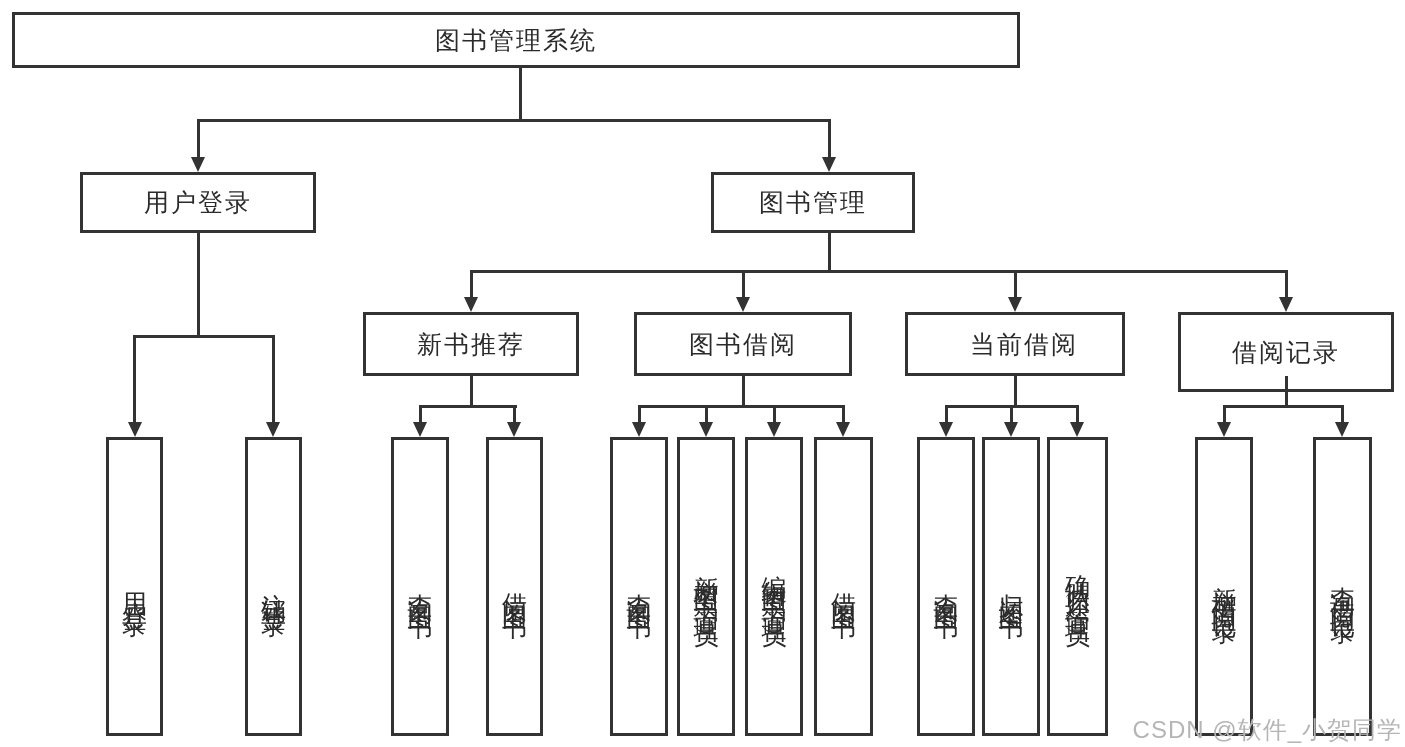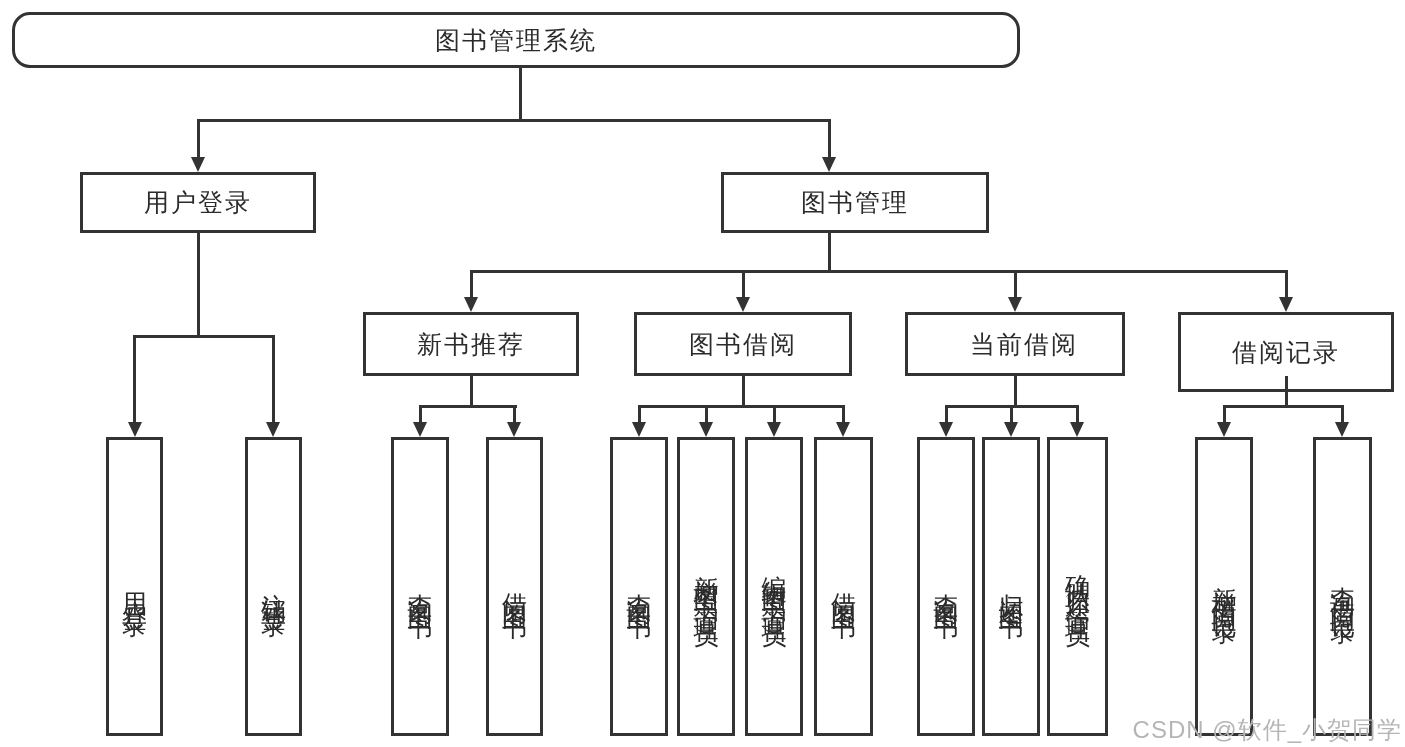--- a/index.html
+++ b/index.html
@@ -51,31 +51,31 @@
     color:var(--wm);
     letter-spacing:1px;
     white-space:nowrap;
   }
 </style>
 </head>
 <body>
 
 <div id="canvas">
 
-  <div class="box" style="left:12px;top:12px;width:1008px;height:56px;border-radius:18px;">图书管理系统</div>
+  <div class="box" style="left:12px;top:12px;width:1008px;height:56px;">图书管理系统</div>
 
   <div class="vline" style="left:519px;top:68px;width:3px;height:52px;"></div>
   <div class="hline" style="left:197px;top:119px;width:634px;height:3px;"></div>
   <div class="vline" style="left:197px;top:119px;width:3px;height:40px;"></div>
   <div class="vline" style="left:828px;top:119px;width:3px;height:40px;"></div>
   <div class="arrow" style="left:191px;top:157px;"></div>
   <div class="arrow" style="left:822px;top:157px;"></div>
 
   <div class="box" style="left:80px;top:172px;width:236px;height:61px;">用户登录</div>
-  <div class="box" style="left:711px;top:172px;width:268px;height:61px;margin-left:10px;">图书管理</div>
+  <div class="box" style="left:711px;top:172px;width:204px;height:61px;">图书管理</div>
 
   <div class="vline" style="left:197px;top:233px;width:3px;height:104px;"></div>
   <div class="hline" style="left:133px;top:335px;width:142px;height:3px;"></div>
   <div class="vline" style="left:133px;top:335px;width:3px;height:88px;"></div>
   <div class="vline" style="left:272px;top:335px;width:3px;height:88px;"></div>
   <div class="arrow" style="left:128px;top:422px;"></div>
   <div class="arrow" style="left:266px;top:422px;"></div>
 
   <div class="vline" style="left:828px;top:233px;width:3px;height:40px;"></div>
   <div class="hline" style="left:470px;top:270px;width:817px;height:3px;"></div>

